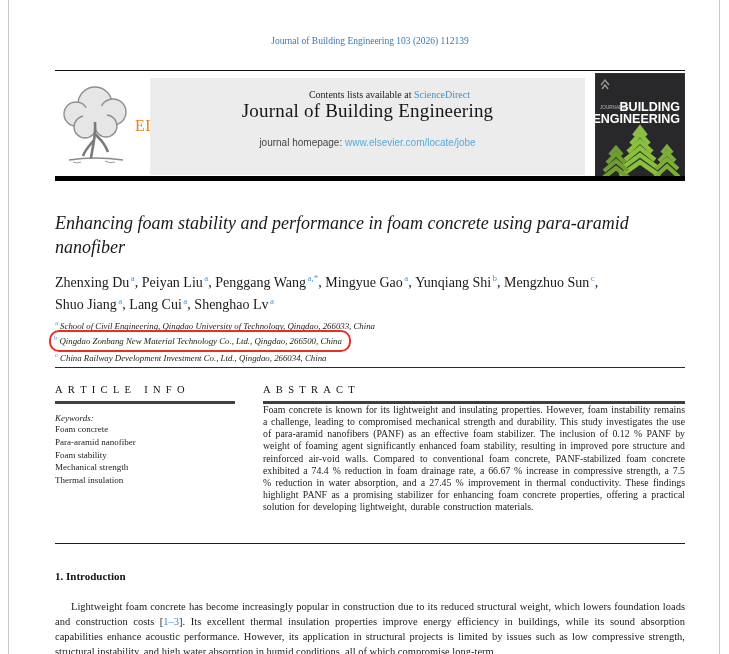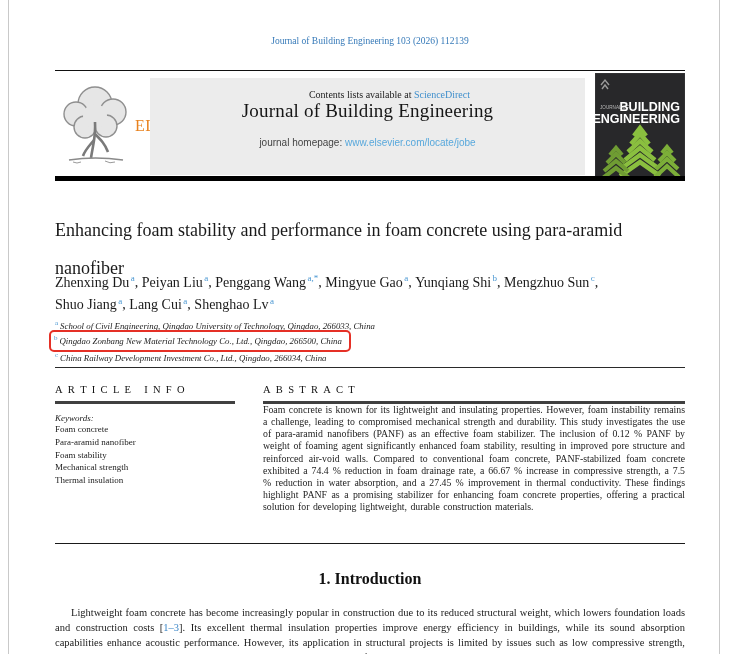--- a/index.html
+++ b/index.html
@@ -37,57 +37,57 @@
   .contents-line a, .sd-link { color:#3f8fcc; text-decoration:none; }
   .band-title { font-size:19px; color:#151515; margin-top:0; letter-spacing:0.2px; }
   .homepage-line { font-family:"Liberation Sans", sans-serif; font-size:10px; color:#444; margin-top:15px; }
   .homepage-line .url { color:#58a8dc; }
   .cover-col { width:90px; margin-left:10px; margin-top:2px; }
   .black-bar { position:absolute; top:176px; left:55px; width:630px; height:5px; background:#000; }
 
   
   .article-title {
     position:absolute; top:211px; left:55px; width:575px;
-    font-size:18px; line-height:38px; color:#1a1a1a;
+    font-size:18px; line-height:24px; color:#1a1a1a;font-style:italic;
   }
   .authors {
     position:absolute; top:269px; left:55px; width:550px;
     font-size:14px; line-height:19px; color:#1a1a1a;
   }
   .author { white-space:nowrap; }
   .author:not(:last-child)::after { content:", "; }
   .author sup, .affil sup { color:#4a97d2; font-size:9px; }
   .author sup { margin-left:1.5px; }
 
   .affils { position:absolute; top:317px; left:55px; width:630px; font-size:8.8px; line-height:13.5px; }
   .affil { font-style:italic; color:#222; }
   .affil sup { font-size:7px; margin-right:2px; font-style:normal; }
   .red-box {
     display:inline-block;
-    border:2.5px solid #e53026; border-radius:5px;
+    border:2.5px solid #e53026; border-radius:10px;
     padding:0 7px 1px 3px; margin:-3px 16px -3px -6px;
   }
   .affil-rule { position:absolute; top:367px; left:55px; width:630px; height:1px; background:#2a2a2a; }
 
   
   .columns { position:absolute; top:384px; left:55px; width:630px; display:flex; }
   .col-left { width:180px; }
   .col-right { width:422px; margin-left:28px; }
   .sec-head { font-size:10.5px; letter-spacing:2.2px; color:#111; padding-bottom:6px; border-bottom:3px solid #404040; }
   .kw-label { font-style:italic; font-size:9px; margin-top:9px; }
   .kw-list { font-size:9px; line-height:12.8px; }
   .abstract-text {
     margin-top:0; font-size:9.8px; line-height:12.15px; text-align:justify;
     color:#1a1a1a; max-height:134px; overflow:hidden; word-spacing:1px;
   }
   .cols-rule { position:absolute; top:543px; left:55px; width:630px; height:1px; background:#1a1a1a; }
 
   
   .intro { position:absolute; top:570px; left:55px; width:630px; }
-  .intro-head { font-size:16px; font-weight:bold; color:#111;text-align:center; }
+  .intro-head { font-size:11px; font-weight:bold; color:#111; }
   .intro-para {
     margin-top:17px; font-size:10.5px; line-height:15.1px; text-align:justify;
     text-indent:16px; color:#1a1a1a;
   }
   .cite-link { color:#3a86c8; }
 </style>
 </head>
 <body>
 
 <div class="page-edge left"></div>

